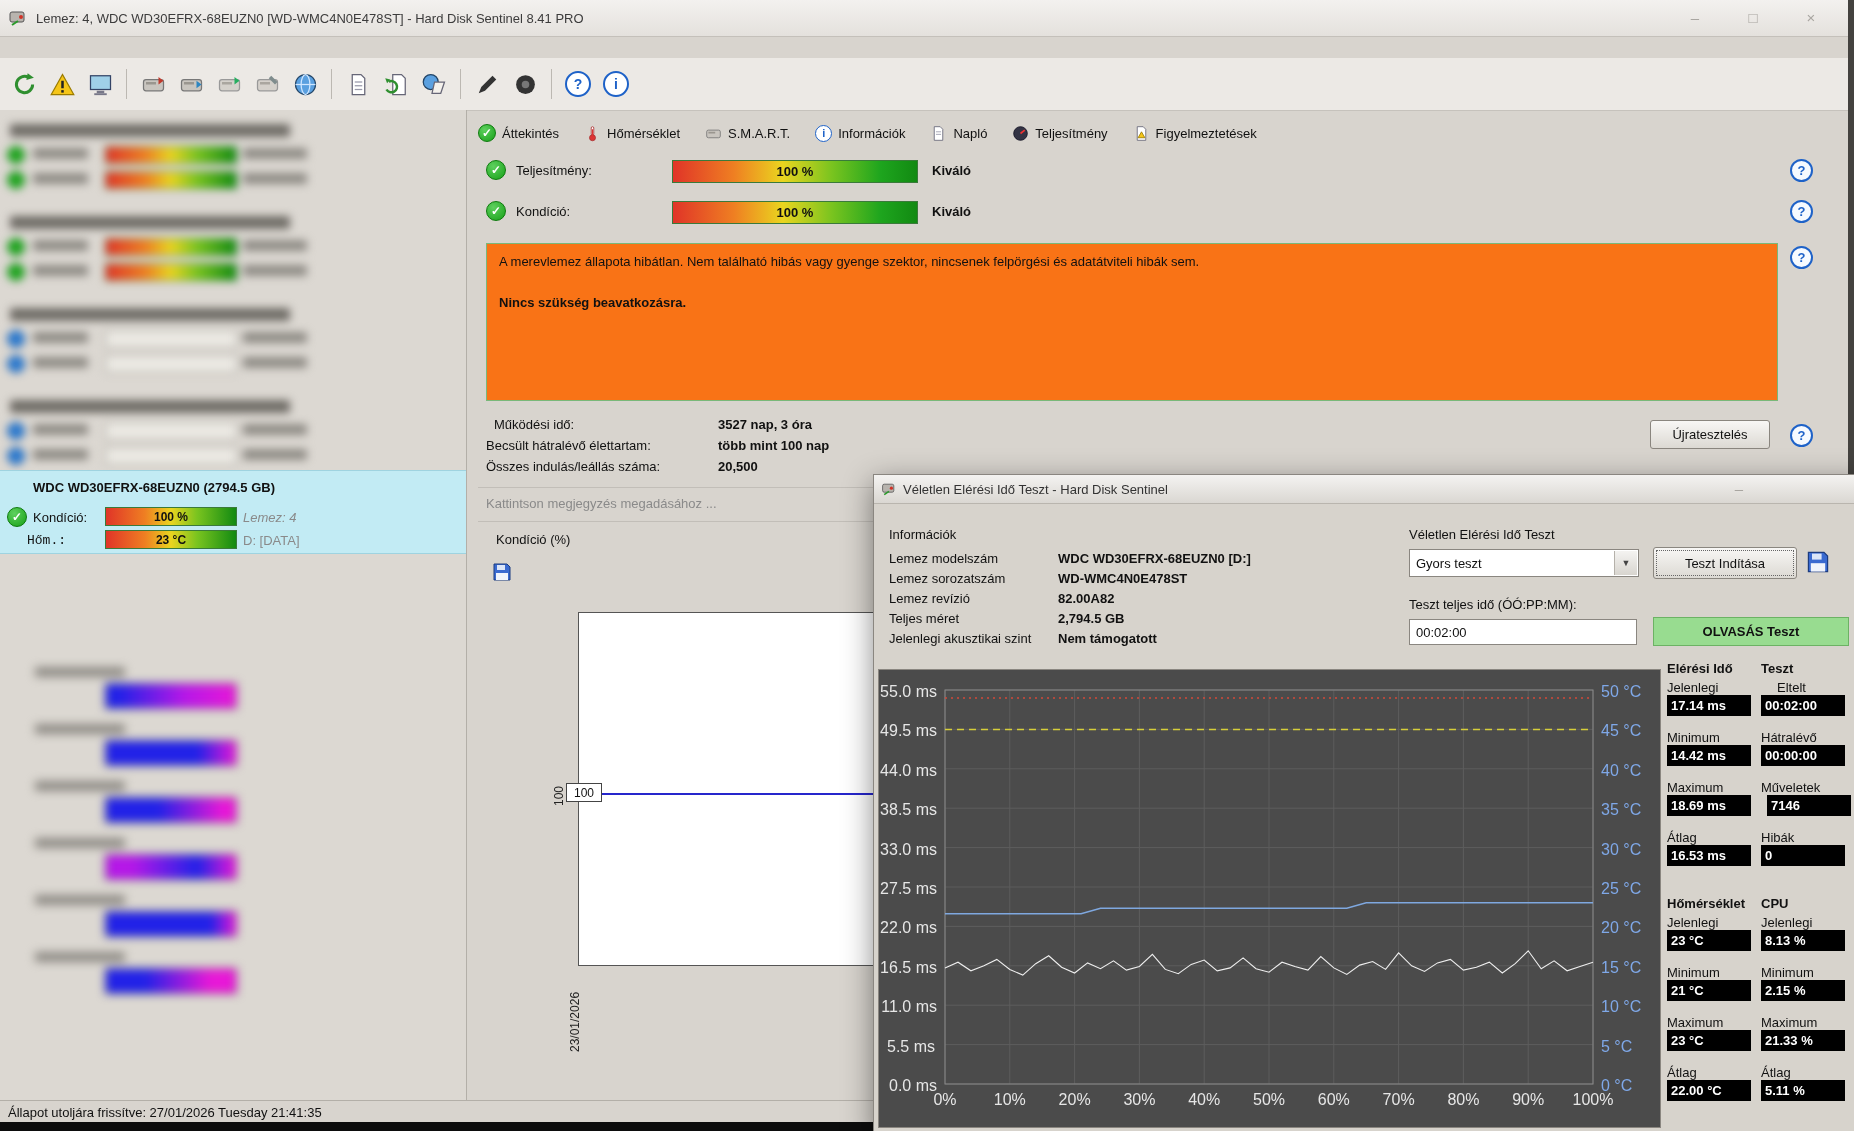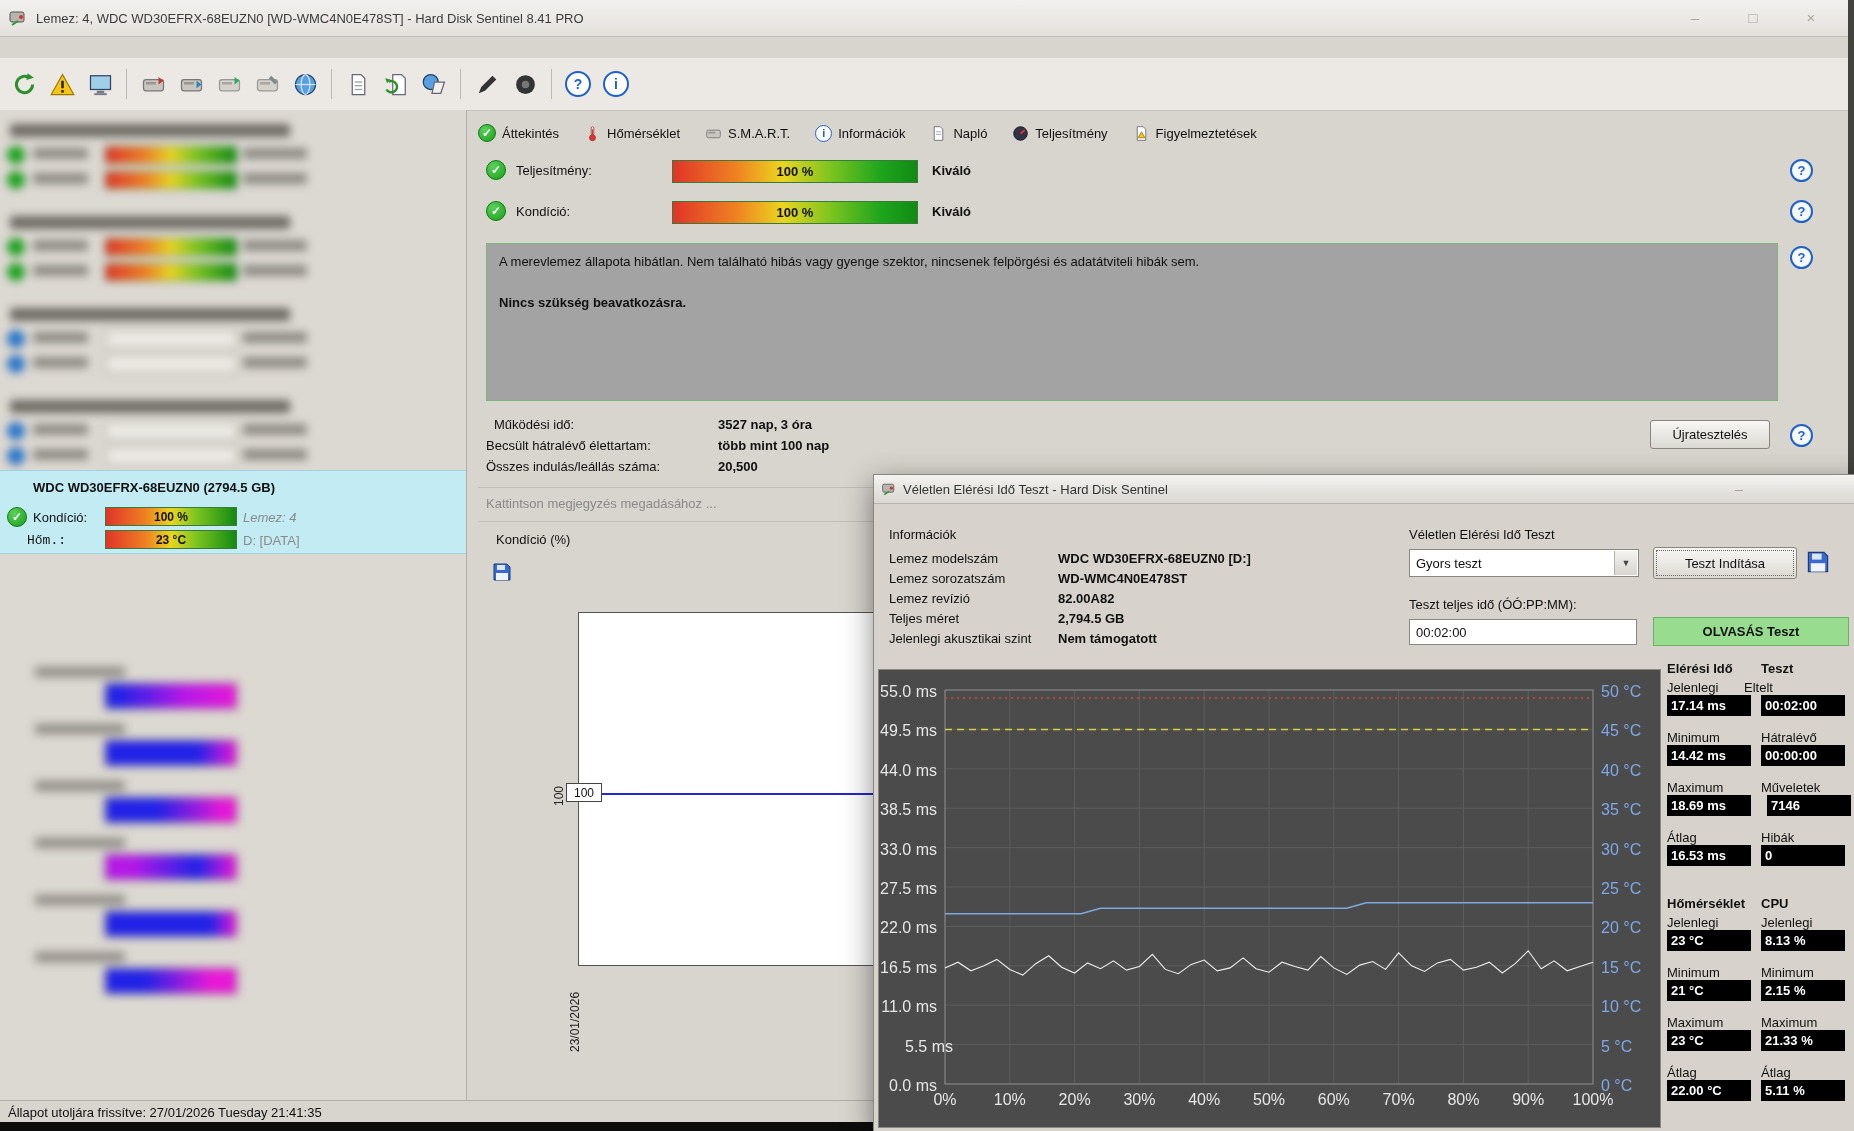--- a/index.html
+++ b/index.html
@@ -45,21 +45,21 @@
   .graytxt{color:#8a8a8a;}
   
   .tabs{position:absolute;left:478px;top:120px;height:26px;display:flex;gap:25px;align-items:center;}
   .tab{display:flex;align-items:center;gap:6px;}
   .tab svg{width:17px;height:17px;}
   .pbar{position:absolute;width:244px;height:21px;border:1px solid #3a7a3a;font-weight:bold;
         background:linear-gradient(90deg,#e03428,#ef7f22 25%,#ead51f 45%,#7ac41f 65%,#1ea51e 85%,#128a12);
         display:flex;align-items:center;justify-content:center;}
   .qicon{position:absolute;width:19px;height:19px;border-radius:50%;border:2px solid #1e62c8;color:#1e62c8;background:#f6faff;
          font-weight:bold;font-size:13px;display:flex;align-items:center;justify-content:center;}
-  .greenbox{position:absolute;left:486px;top:243px;width:1292px;height:158px;background:#a3a3a3;
+  .greenbox{position:absolute;left:486px;top:243px;width:1292px;height:158px;background:#f97316;
             border:1px solid #79b879;box-sizing:border-box;padding:10px 12px;}
   .btn{background:linear-gradient(#f8f7f5,#dcd9d3);border:1px solid #8a867f;border-radius:3px;
        display:flex;align-items:center;justify-content:center;}
   .hr{position:absolute;height:1px;background:#c2beb8;}
   .minichart{position:absolute;left:578px;top:612px;width:920px;height:352px;background:#fff;border:1px solid #555;}
   .mc-line{position:absolute;left:0;top:180px;width:100%;height:2px;background:#2626cc;}
   .mc-pt{position:absolute;left:-13px;top:170px;width:34px;height:17px;background:#fff;border:1px solid #444;
          font-size:12px;display:flex;align-items:center;justify-content:center;z-index:2;}
   .rot{position:absolute;transform:rotate(-90deg);transform-origin:0 0;font-size:12px;color:#222;white-space:nowrap;}
   .statusbar{position:absolute;left:0;top:1100px;width:1848px;height:22px;background:#d8d4ce;border-top:1px solid #b3afa8;
@@ -495,21 +495,21 @@
         </svg>
         <div class="tick" style="position: absolute; left: 0px; top: 13px; width: 58px; text-align: right;">55.0 ms</div>
         <div class="tick" style="position: absolute; left: 0px; top: 52.4px; width: 58px; text-align: right;">49.5 ms</div>
         <div class="tick" style="position: absolute; left: 0px; top: 91.8px; width: 58px; text-align: right;">44.0 ms</div>
         <div class="tick" style="position: absolute; left: 0px; top: 131.2px; width: 58px; text-align: right;">38.5 ms</div>
         <div class="tick" style="position: absolute; left: 0px; top: 170.6px; width: 58px; text-align: right;">33.0 ms</div>
         <div class="tick" style="position: absolute; left: 0px; top: 210px; width: 58px; text-align: right;">27.5 ms</div>
         <div class="tick" style="position: absolute; left: 0px; top: 249.4px; width: 58px; text-align: right;">22.0 ms</div>
         <div class="tick" style="position: absolute; left: 0px; top: 288.8px; width: 58px; text-align: right;">16.5 ms</div>
         <div class="tick" style="position: absolute; left: 0px; top: 328.2px; width: 58px; text-align: right;">11.0 ms</div>
-        <div class="tick" style="position: absolute; left: 16px; top: 367.6px; width: 58px; text-align: right;">5.5 ms</div>
+        <div class="tick" style="position: absolute; left: 8px; top: 367.6px; width: 58px; ">5.5 ms</div>
         <div class="tick" style="position: absolute; left: 0px; top: 407px; width: 58px; text-align: right;">0.0 ms</div>
         <div class="tick tick-right" style="position: absolute; left: 722px; top: 13px;">50 °C</div>
         <div class="tick tick-right" style="position: absolute; left: 722px; top: 52.4px;">45 °C</div>
         <div class="tick tick-right" style="position: absolute; left: 722px; top: 91.8px;">40 °C</div>
         <div class="tick tick-right" style="position: absolute; left: 722px; top: 131.2px;">35 °C</div>
         <div class="tick tick-right" style="position: absolute; left: 722px; top: 170.6px;">30 °C</div>
         <div class="tick tick-right" style="position: absolute; left: 722px; top: 210px;">25 °C</div>
         <div class="tick tick-right" style="position: absolute; left: 722px; top: 249.4px;">20 °C</div>
         <div class="tick tick-right" style="position: absolute; left: 722px; top: 288.8px;">15 °C</div>
         <div class="tick tick-right" style="position: absolute; left: 722px; top: 328.2px;">10 °C</div>
@@ -531,21 +531,21 @@
         <div class="stat-title" style="position: absolute; left: 0px; top: 0px;">Elérési Idő</div>
         <div class="stat-label" style="position: absolute; left: 0px; top: 19px;">Jelenlegi</div>
         <div class="stat-box" style="position: absolute; left: 0px; top: 34px;">17.14 ms</div>
         <div class="stat-label" style="position: absolute; left: 0px; top: 69px;">Minimum</div>
         <div class="stat-box" style="position: absolute; left: 0px; top: 84px;">14.42 ms</div>
         <div class="stat-label" style="position: absolute; left: 0px; top: 119px;">Maximum</div>
         <div class="stat-box" style="position: absolute; left: 0px; top: 134px;">18.69 ms</div>
         <div class="stat-label" style="position: absolute; left: 0px; top: 169px;">Átlag</div>
         <div class="stat-box" style="position: absolute; left: 0px; top: 184px;">16.53 ms</div>
         <div class="stat-title" style="position: absolute; left: 94px; top: 0px;">Teszt</div>
-        <div class="stat-label" style="position: absolute; left: 77px; top: 19px;">Eltelt</div>
+        <div class="stat-label" style="position: absolute; left: 110px; top: 19px;">Eltelt</div>
         <div class="stat-box" style="position: absolute; left: 94px; top: 34px;">00:02:00</div>
         <div class="stat-label" style="position: absolute; left: 94px; top: 69px;">Hátralévő</div>
         <div class="stat-box" style="position: absolute; left: 94px; top: 84px;">00:00:00</div>
         <div class="stat-label" style="position: absolute; left: 94px; top: 119px;">Műveletek</div>
         <div class="stat-box" style="position: absolute; left: 100px; top: 134px;">7146</div>
         <div class="stat-label" style="position: absolute; left: 94px; top: 169px;">Hibák</div>
         <div class="stat-box" style="position: absolute; left: 94px; top: 184px;">0</div>
         <div class="stat-title" style="position: absolute; left: 0px; top: 235px;">Hőmérséklet</div>
         <div class="stat-label" style="position: absolute; left: 0px; top: 254px;">Jelenlegi</div>
         <div class="stat-box" style="position: absolute; left: 0px; top: 269px;">23 °C</div>

